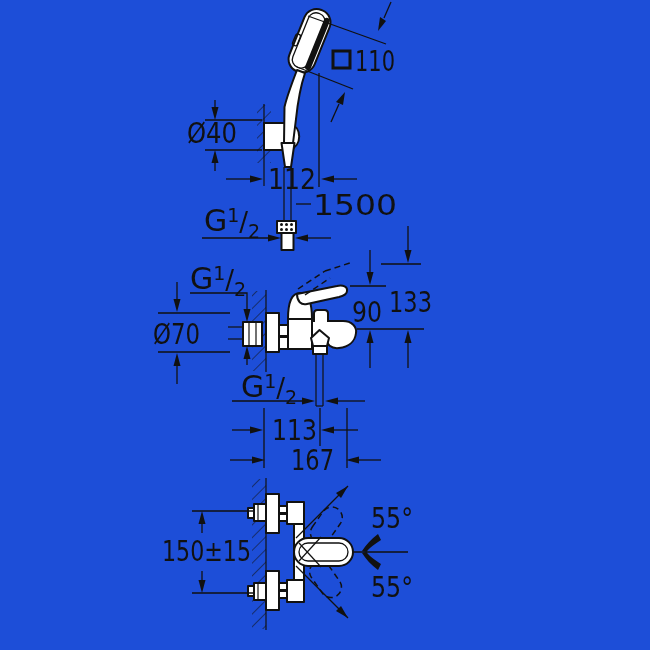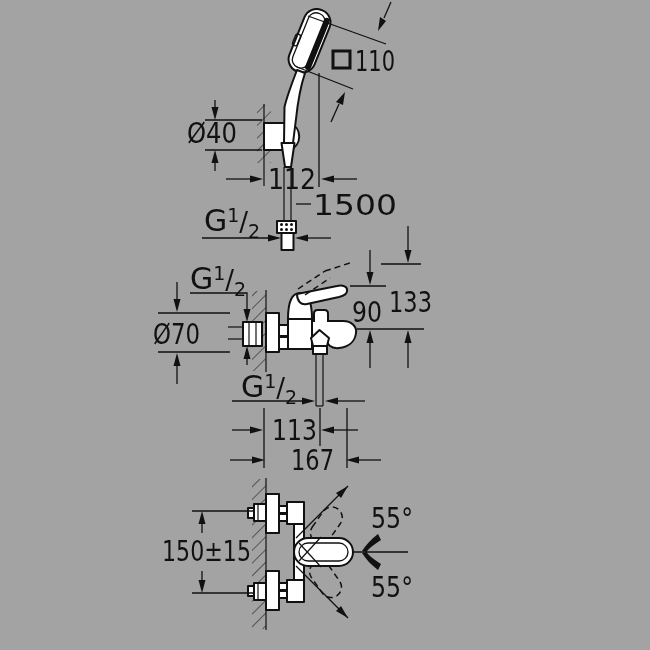--- a/index.html
+++ b/index.html
@@ -1,16 +1,16 @@
 <!DOCTYPE html>
 <html><head>
 <meta charset="utf-8">
 <style>
   html,body{margin:0;padding:0;background:#ffffff;}
-  .stage{width:650px;height:650px;background:#a3a3a3;position:relative;overflow:hidden;}
+  .stage{width:650px;height:650px;background:#1d4ed8;position:relative;overflow:hidden;}
   svg{display:block;}
   .dimtext{font-family:"DejaVu Sans","Liberation Sans",sans-serif;fill:#111;}
   .outline{fill:#ffffff;stroke:#111;stroke-width:2;stroke-linejoin:round;}
   .outline-thin{fill:none;stroke:#111;stroke-width:1.3;}
   .dim{stroke:#111;stroke-width:1.3;fill:none;}
   .arrow{fill:#111;stroke:none;}
   .dash{fill:none;stroke:#111;stroke-width:1.5;stroke-dasharray:6 4;}
   .thin{stroke:#111;stroke-width:1.2;fill:none;}
 </style>
 </head>

